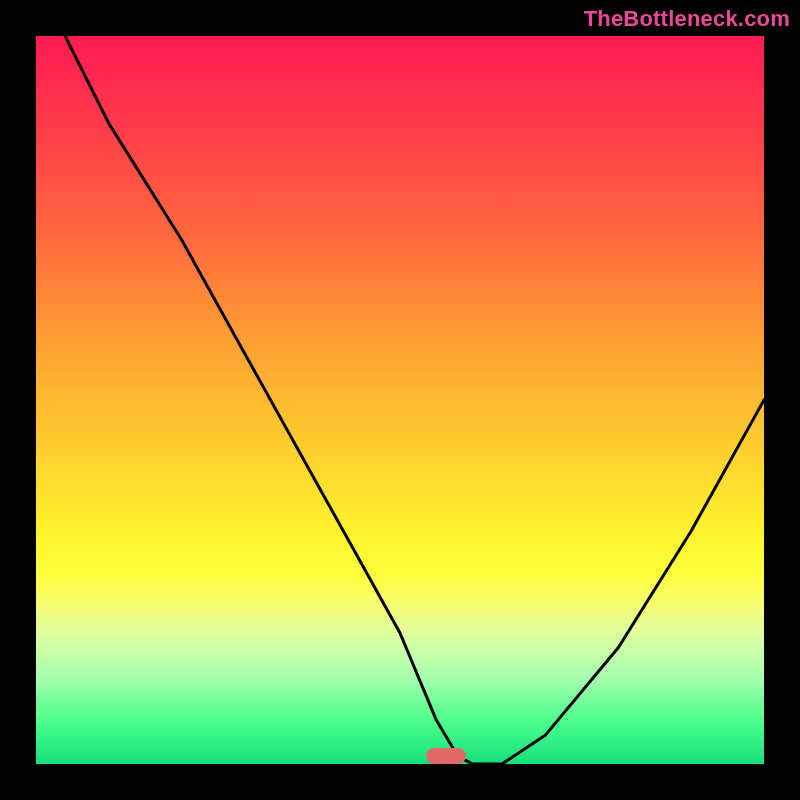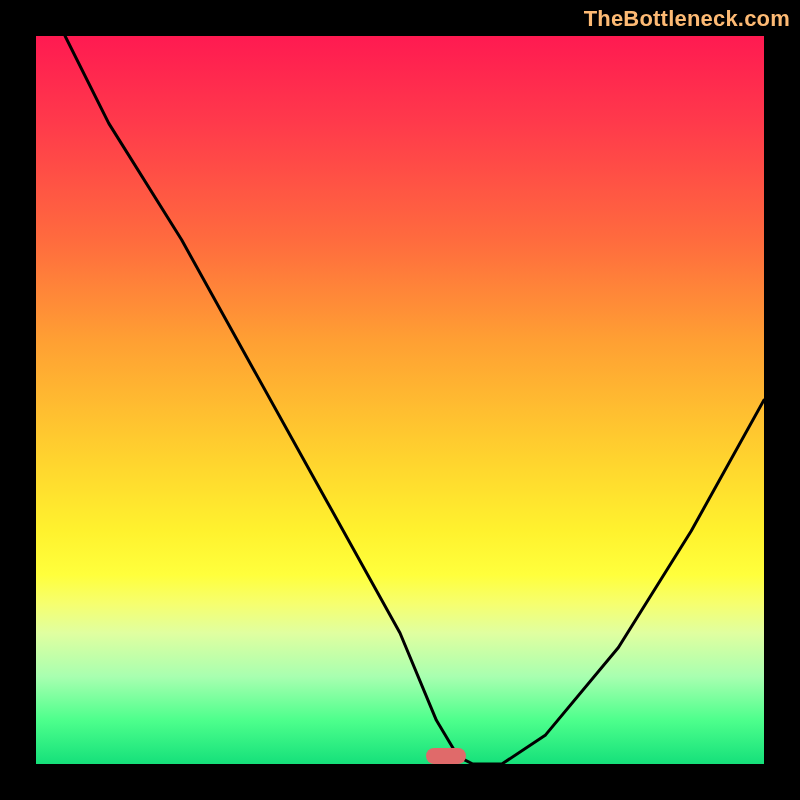--- a/index.html
+++ b/index.html
@@ -1,17 +1,17 @@
 <!DOCTYPE html>
 <html><head>
 <meta charset="utf-8">
 <style>
 html,body{margin:0;padding:0;width:800px;height:800px;background:#000;overflow:hidden}
 .wrap{position:relative;width:800px;height:800px}
-.watermark{position:absolute;top:6px;right:10px;font:700 22px Arial,Helvetica,sans-serif;color:#fdba74;letter-spacing:.2px}
+.watermark{position:absolute;top:6px;right:10px;font:700 22px Arial,Helvetica,sans-serif;color:#ec4899;letter-spacing:.2px}
 .plot{position:absolute;left:36px;top:36px;width:728px;height:728px;background:linear-gradient(to bottom,#ff1a51 0%,#ff3a4b 12%,#ff6b3e 28%,#ffa033 42%,#ffd32e 58%,#fff22e 68%,#ffff3c 74%,#f6ff6f 78%,#e0ffa0 82%,#a8ffb0 88%,#4dff8c 94%,#15e07a 100%)}
 .marker{position:absolute;width:40px;height:16px;border-radius:8px;background:#e06a6a;left:426px;top:748px;z-index:3}
 svg.curve{position:absolute;left:36px;top:36px;width:728px;height:728px;z-index:2}
 </style>
 </head>
 <body>
 
 <div class="wrap">
   <div class="watermark">TheBottleneck.com</div>
   <div class="plot"></div>

